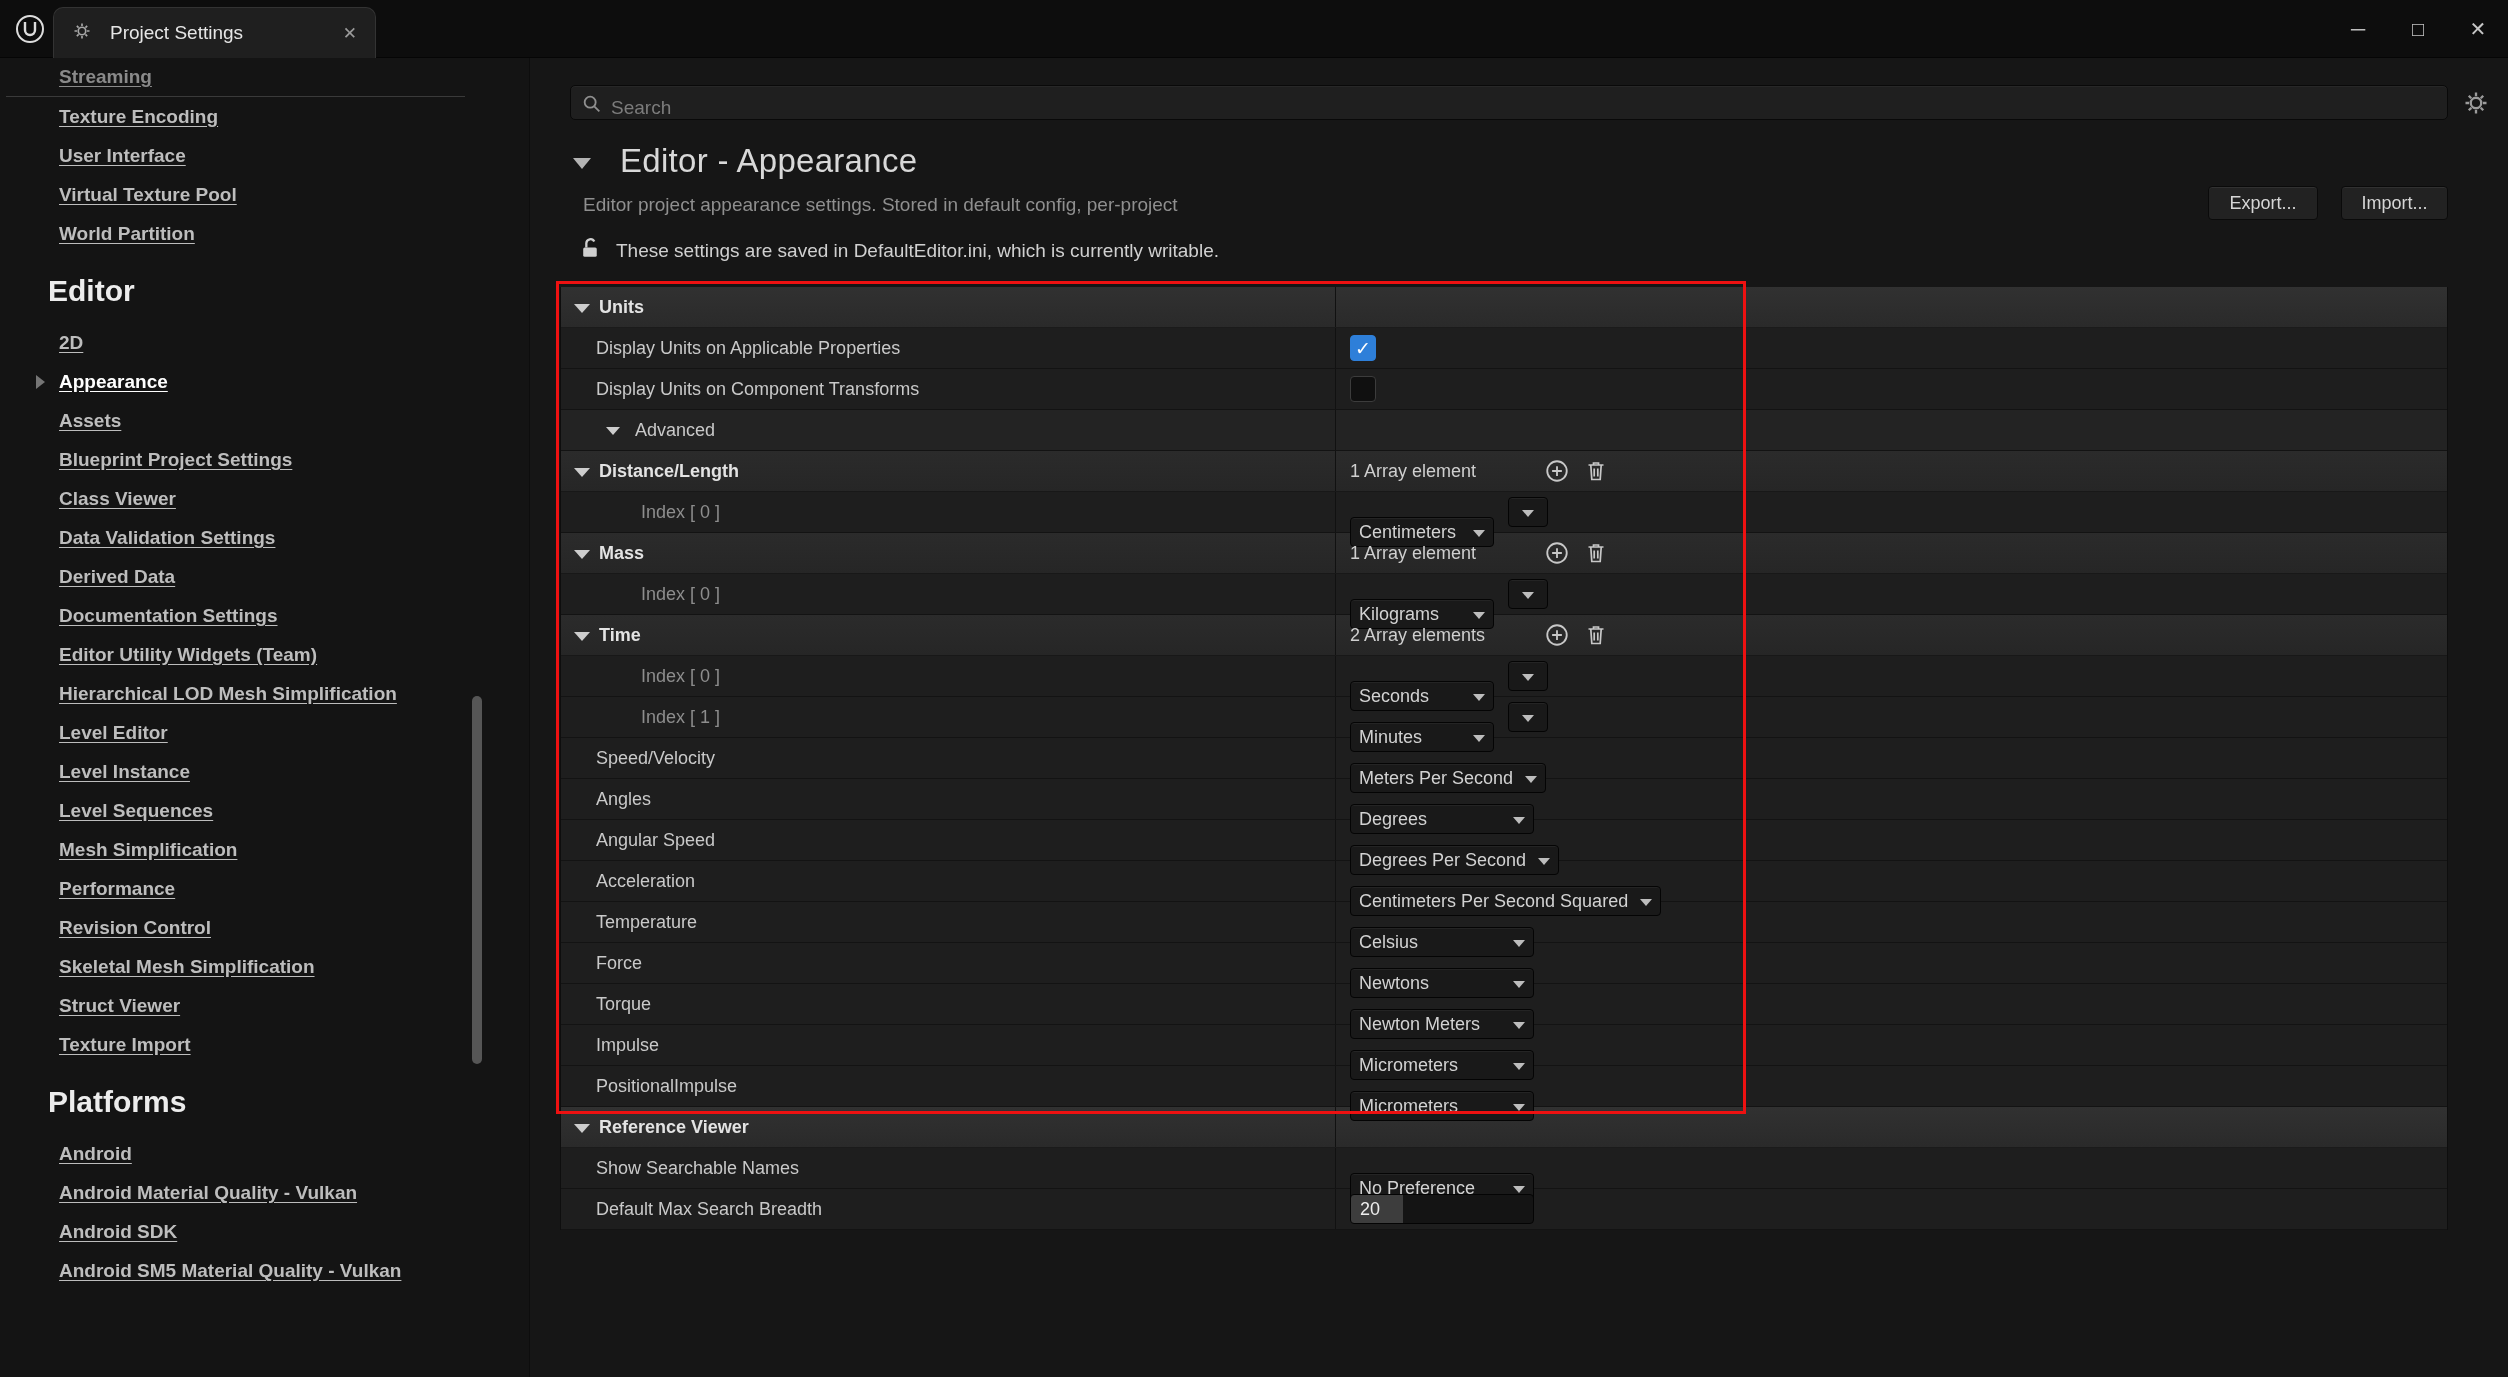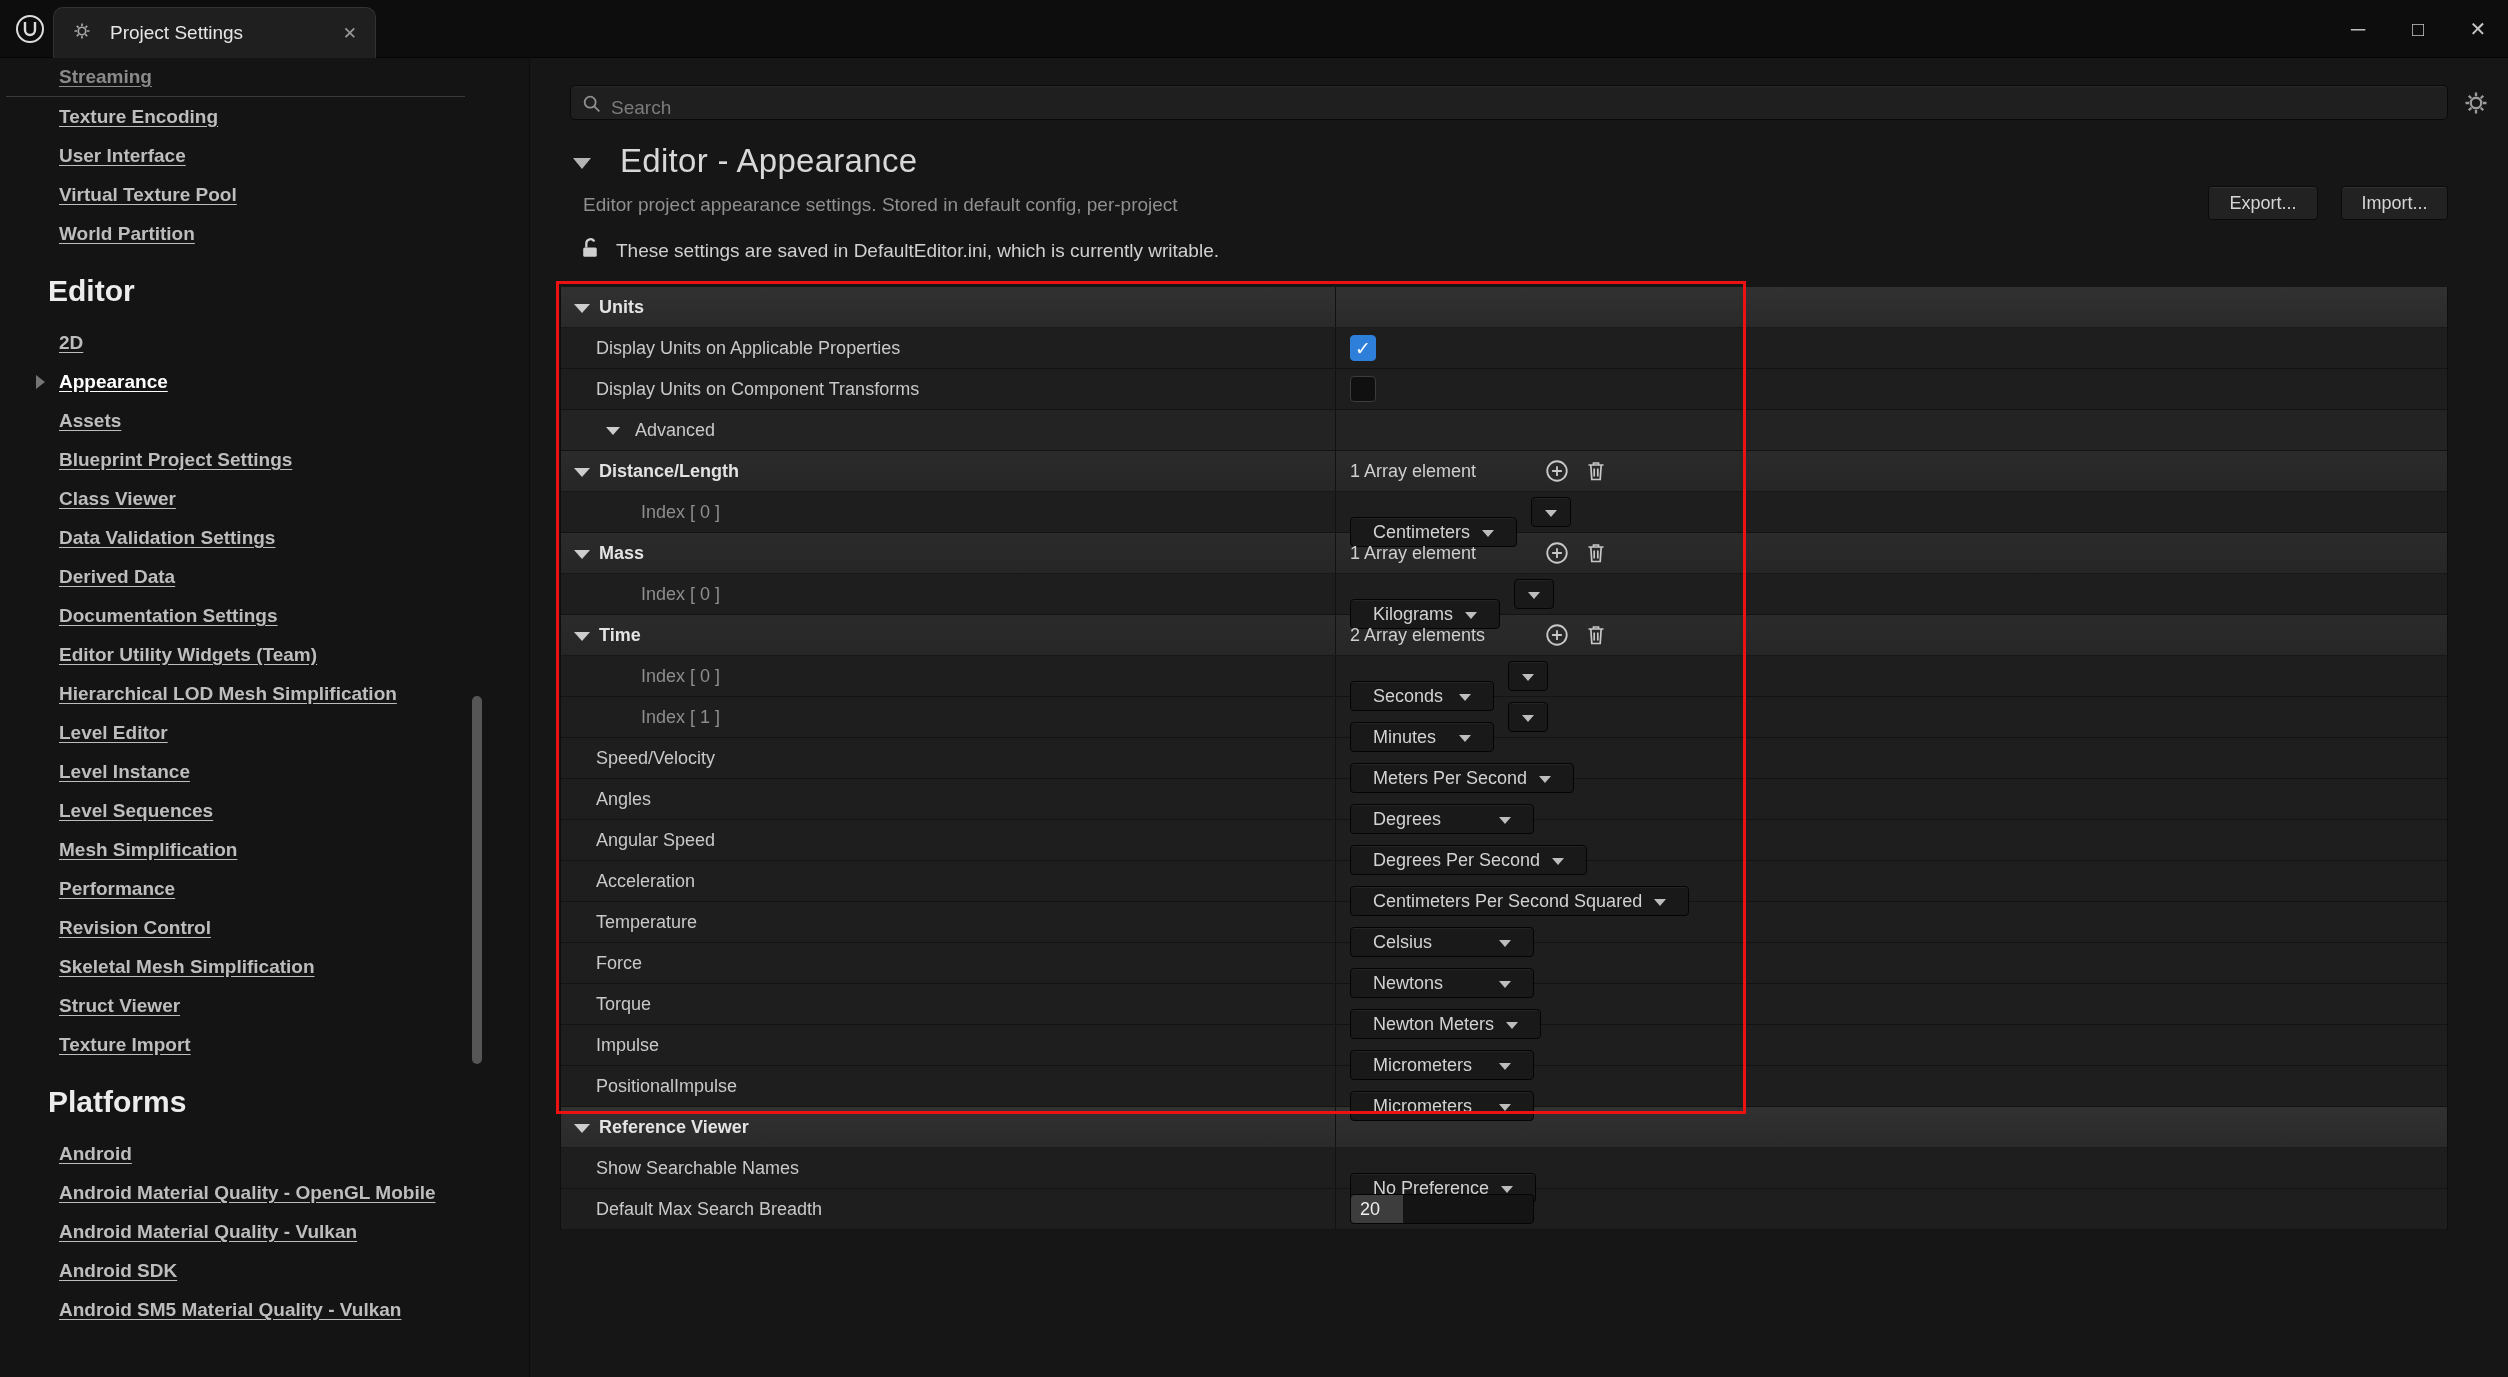--- a/index.html
+++ b/index.html
@@ -75,21 +75,21 @@
 
   .exp { width:0; height:0; border-left:8px solid transparent; border-right:8px solid transparent;
     border-top:9px solid #cdcdcd; margin-top:2px; cursor:pointer; }
   .exp.sm { border-left-width:7px; border-right-width:7px; border-top-width:8px; }
 
   .cb { width:26px; height:26px; border-radius:4px; background:#101010; border:1px solid #3c3c3c;
     display:flex; align-items:center; justify-content:center; cursor:pointer; }
   .cb.checked { background:#2e7fd9; border-color:#2e7fd9; color:#ffffff; font-size:19px; font-weight:700; }
 
   .dd { height:30px; min-width:184px; display:inline-flex; align-items:center; justify-content:space-between;
-    gap:12px; padding:0 22px; background:#191919; border:1px solid #040404; border-radius:4px;
+    gap:12px; padding:0 8px; background:#191919; border:1px solid #040404; border-radius:4px;
     box-shadow:inset 0 1px 0 rgba(255,255,255,.05); color:#d2d2d2; font-size:18px; cursor:pointer; white-space:nowrap;margin-top:40px; }
   .dd.narrow { min-width:144px; }
   .mini-dd { width:40px; height:30px; background:#191919; border:1px solid #040404; border-radius:4px;
     display:flex; align-items:center; justify-content:center; cursor:pointer;
     box-shadow:inset 0 1px 0 rgba(255,255,255,.05); }
   .chev { width:0; height:0; border-left:6px solid transparent; border-right:6px solid transparent;
     border-top:7px solid #bdbdbd; margin-top:2px; }
 
   .count { width:180px; color:#cfcfcf; font-size:18px; font-weight:400; }
   .icon-btn { display:flex; align-items:center; justify-content:center; cursor:pointer; }
@@ -159,21 +159,20 @@
     <div class="side-item">Level Sequences</div>
     <div class="side-item">Mesh Simplification</div>
     <div class="side-item">Performance</div>
     <div class="side-item">Revision Control</div>
     <div class="side-item">Skeletal Mesh Simplification</div>
     <div class="side-item">Struct Viewer</div>
     <div class="side-item">Texture Import</div>
 
     <div class="side-section">Platforms</div>
     <div class="side-item">Android</div>
-    <div class="side-item">Android Material Quality - OpenGL Mobile</div>
     <div class="side-item">Android Material Quality - Vulkan</div>
     <div class="side-item">Android SDK</div>
     <div class="side-item">Android SM5 Material Quality - Vulkan</div>
 
     <div class="side-scrollbar"></div>
   </aside>
 
   <main class="content">
 
     <div class="searchbar">

